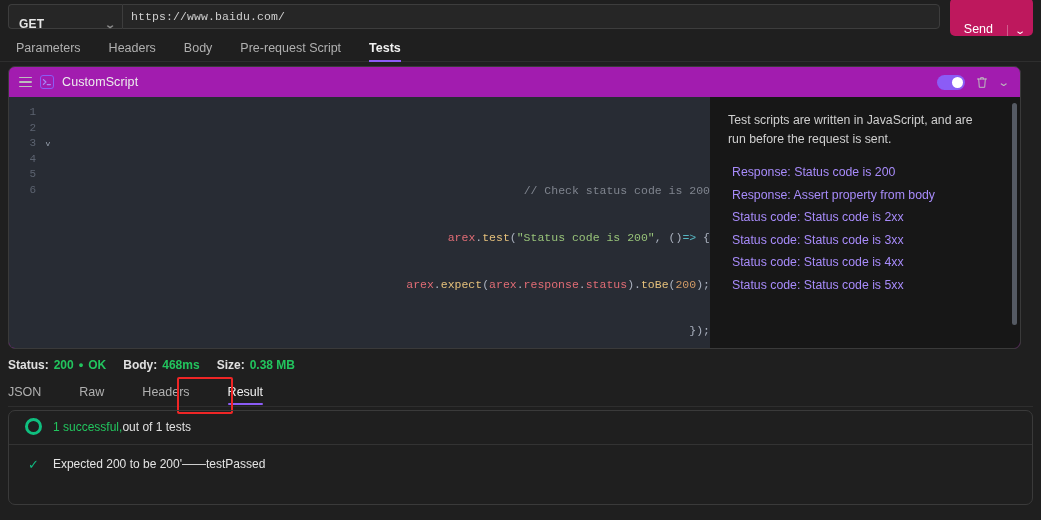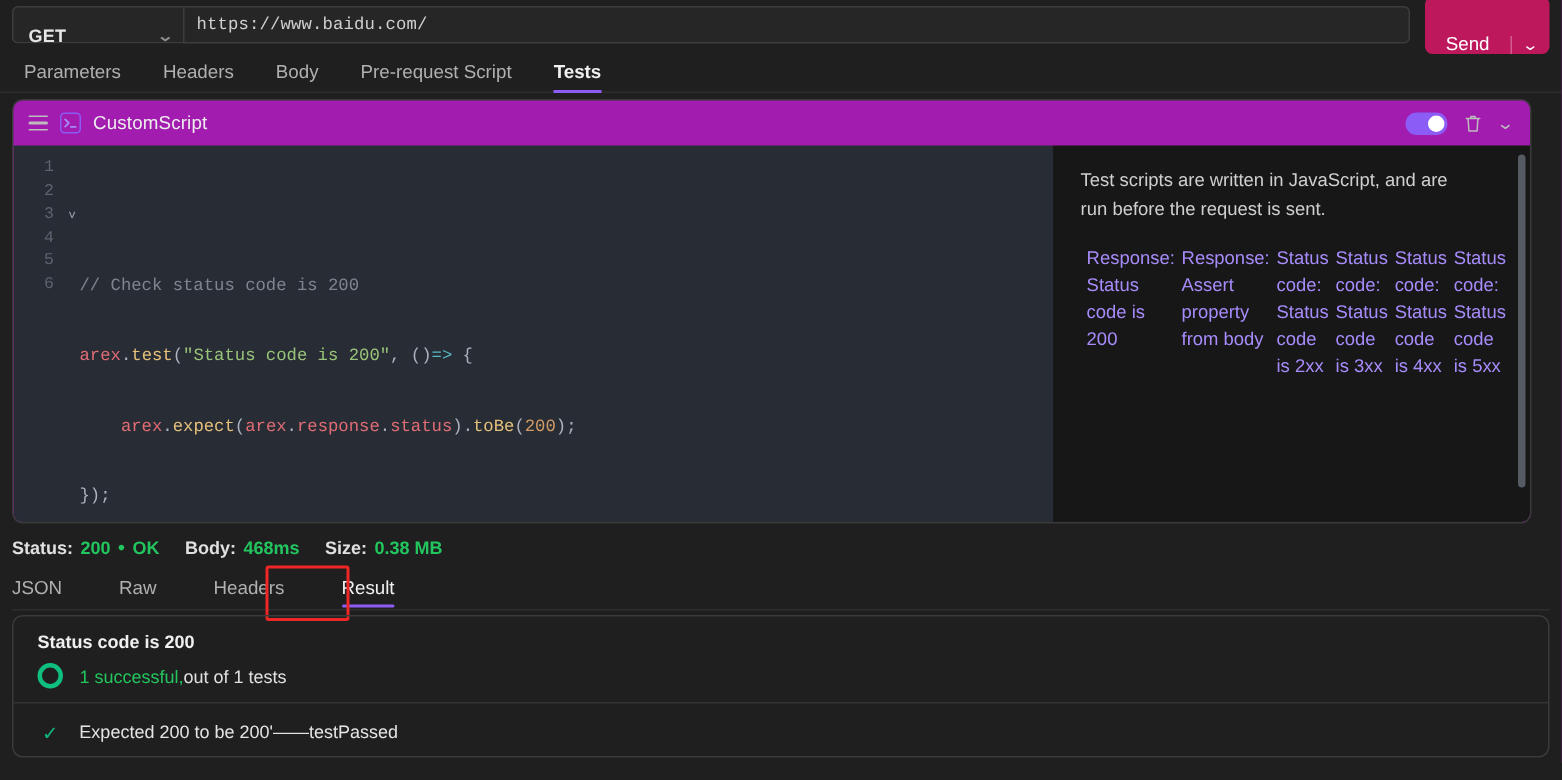--- a/index.html
+++ b/index.html
@@ -102,34 +102,34 @@
   }
   .code-inner { display: flex; padding-top: 8px; font-family: "Liberation Mono", monospace; }
   .gutter {
     width: 34px; text-align: right; padding-right: 7px;
     color: #5c6370; font-size: 11px; line-height: 15.6px; user-select: none;
   }
   .fold {
     width: 10px; color: #9aa3b0; font-size: 8px; line-height: 15.6px;
     text-align: center;
   }
-  .code-lines { flex: 1; font-size: 11.5px; line-height: 15.6px; white-space: pre; }
+  .code-lines { flex: 1; font-size: 11.5px; line-height: 15.6px; white-space: pre; text-align: right; }
   .tok-comment { color: #7f848e; font-style: normal; }
   .tok-var { color: #e06c75; }
   .tok-fn  { color: #e5c07b; }
   .tok-str { color: #98c379; }
   .tok-num { color: #d19a66; }
   .tok-punc { color: #abb2bf; }
   .tok-op { color: #56b6c2; }
 
   .help-pane {
     flex: 1; background: #171717; padding: 14px 16px 0 18px; position: relative;
   }
   .help-text { font-size: 12.3px; color: #cfcfcf; line-height: 19px; max-width: 255px; }
-  .help-links { margin-top: 14px; display: flex; flex-direction: row; gap: 4.5px; padding-left: 4px; }
+  .help-links { margin-top: 14px; display: flex; flex-direction: column; gap: 4.5px; padding-left: 4px; }
   .help-link { font-size: 12.3px; color: #a78bfa; line-height: 18px; }
   .code-scrollbar {
     position: absolute; right: 3px; top: 6px; width: 5px; height: 222px;
     background: #555a63; border-radius: 3px;
   }
 
   
   .status-line {
     position: absolute; left: 8px; top: 357px; display: flex; align-items: center;
     font-size: 12px; gap: 5px; color: #e0e0e0; font-weight: bold;
@@ -298,21 +298,20 @@
 
 <div class="resp-tabs">
   <div class="resp-tab">JSON</div>
   <div class="resp-tab">Raw</div>
   <div class="resp-tab">Headers</div>
   <div class="resp-tab active">Result</div>
 </div>
 <div class="redbox"></div>
 
 <div class="result-card">
-  <div class="result-title">Status code is 200</div>
   <div class="result-summary">
     <div class="ring"></div>
     <div class="summary-text"><span class="ok">1 successful,</span><span>out of 1 tests</span></div>
   </div>
   <div class="result-row">
     <span class="check">✓</span>
     <span class="row-text">Expected 200 to be 200'——testPassed</span>
   </div>
 </div>
 

